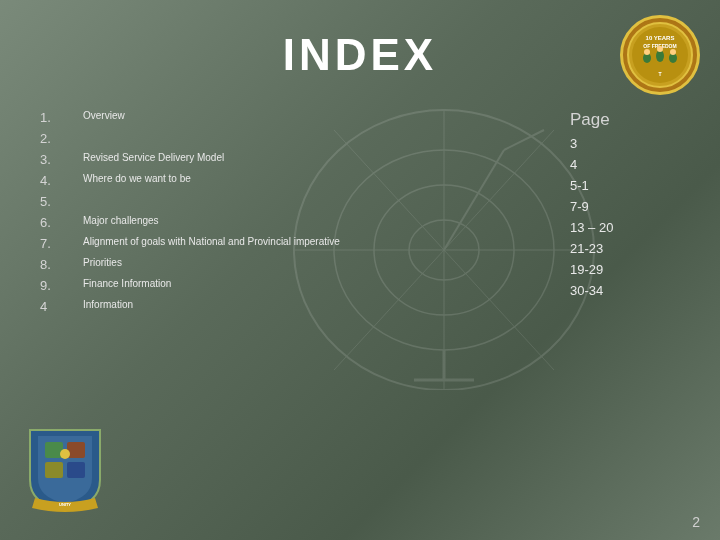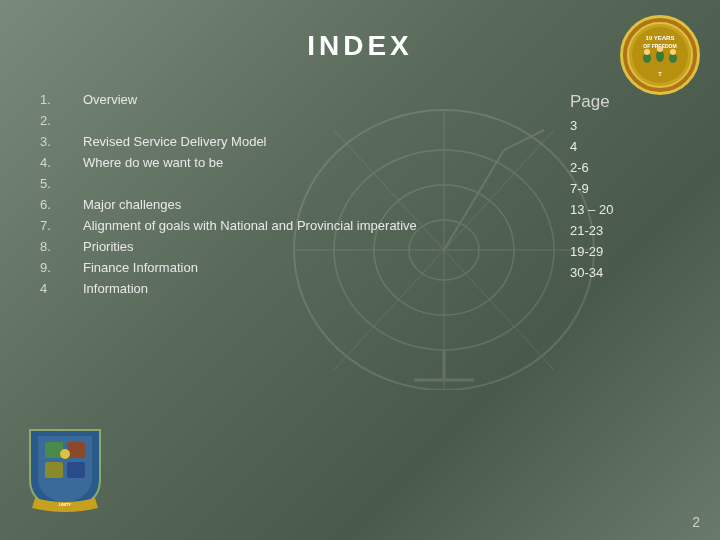--- a/index.html
+++ b/index.html
@@ -22,21 +22,21 @@
     }
 
     .title-area {
       text-align: center;
       padding: 30px 0 20px 0;
       position: relative;
       z-index: 2;
     }
 
     .title-text {
-      font-size: 28px;
+      font-size: 44px;
       font-weight: bold;
       color: #ffffff;
       letter-spacing: 4px;
       font-family: Arial, sans-serif;
     }
 
     
     .top-logo {
       position: absolute;
       top: 15px;
@@ -87,21 +87,21 @@
 
     .index-num {
       color: #d4d4d4;
       font-size: 13px;
       min-width: 28px;
       font-family: Arial, sans-serif;
     }
 
     .index-item {
       color: #e8e8e8;
-      font-size: 13px;
+      font-size: 10px;
       font-family: Arial, sans-serif;
     }
 
     .page-col {
       min-width: 90px;
     }
 
     .page-header {
       color: #d4d4d4;
       font-size: 17px;
@@ -230,21 +230,21 @@
         </div>
         <div class="index-row">
           <span class="index-num">4</span>
           <span class="index-item">Information</span>
         </div>
       </div>
     <div class="page-col">
         <div class="page-header">Page</div>
         <div class="page-num">3</div>
         <div class="page-num">4</div>
-        <div class="page-num">2-6</div>
+        <div class="page-num">5-1</div>
         <div class="page-num">7-9</div>
         <div class="page-num">13 – 20</div>
         <div class="page-num">21-23</div>
         <div class="page-num">19-29</div>
         <div class="page-num">30-34</div>
         <div class="page-num"></div>
         <div class="page-num"></div>
       </div>
   </div>
 

